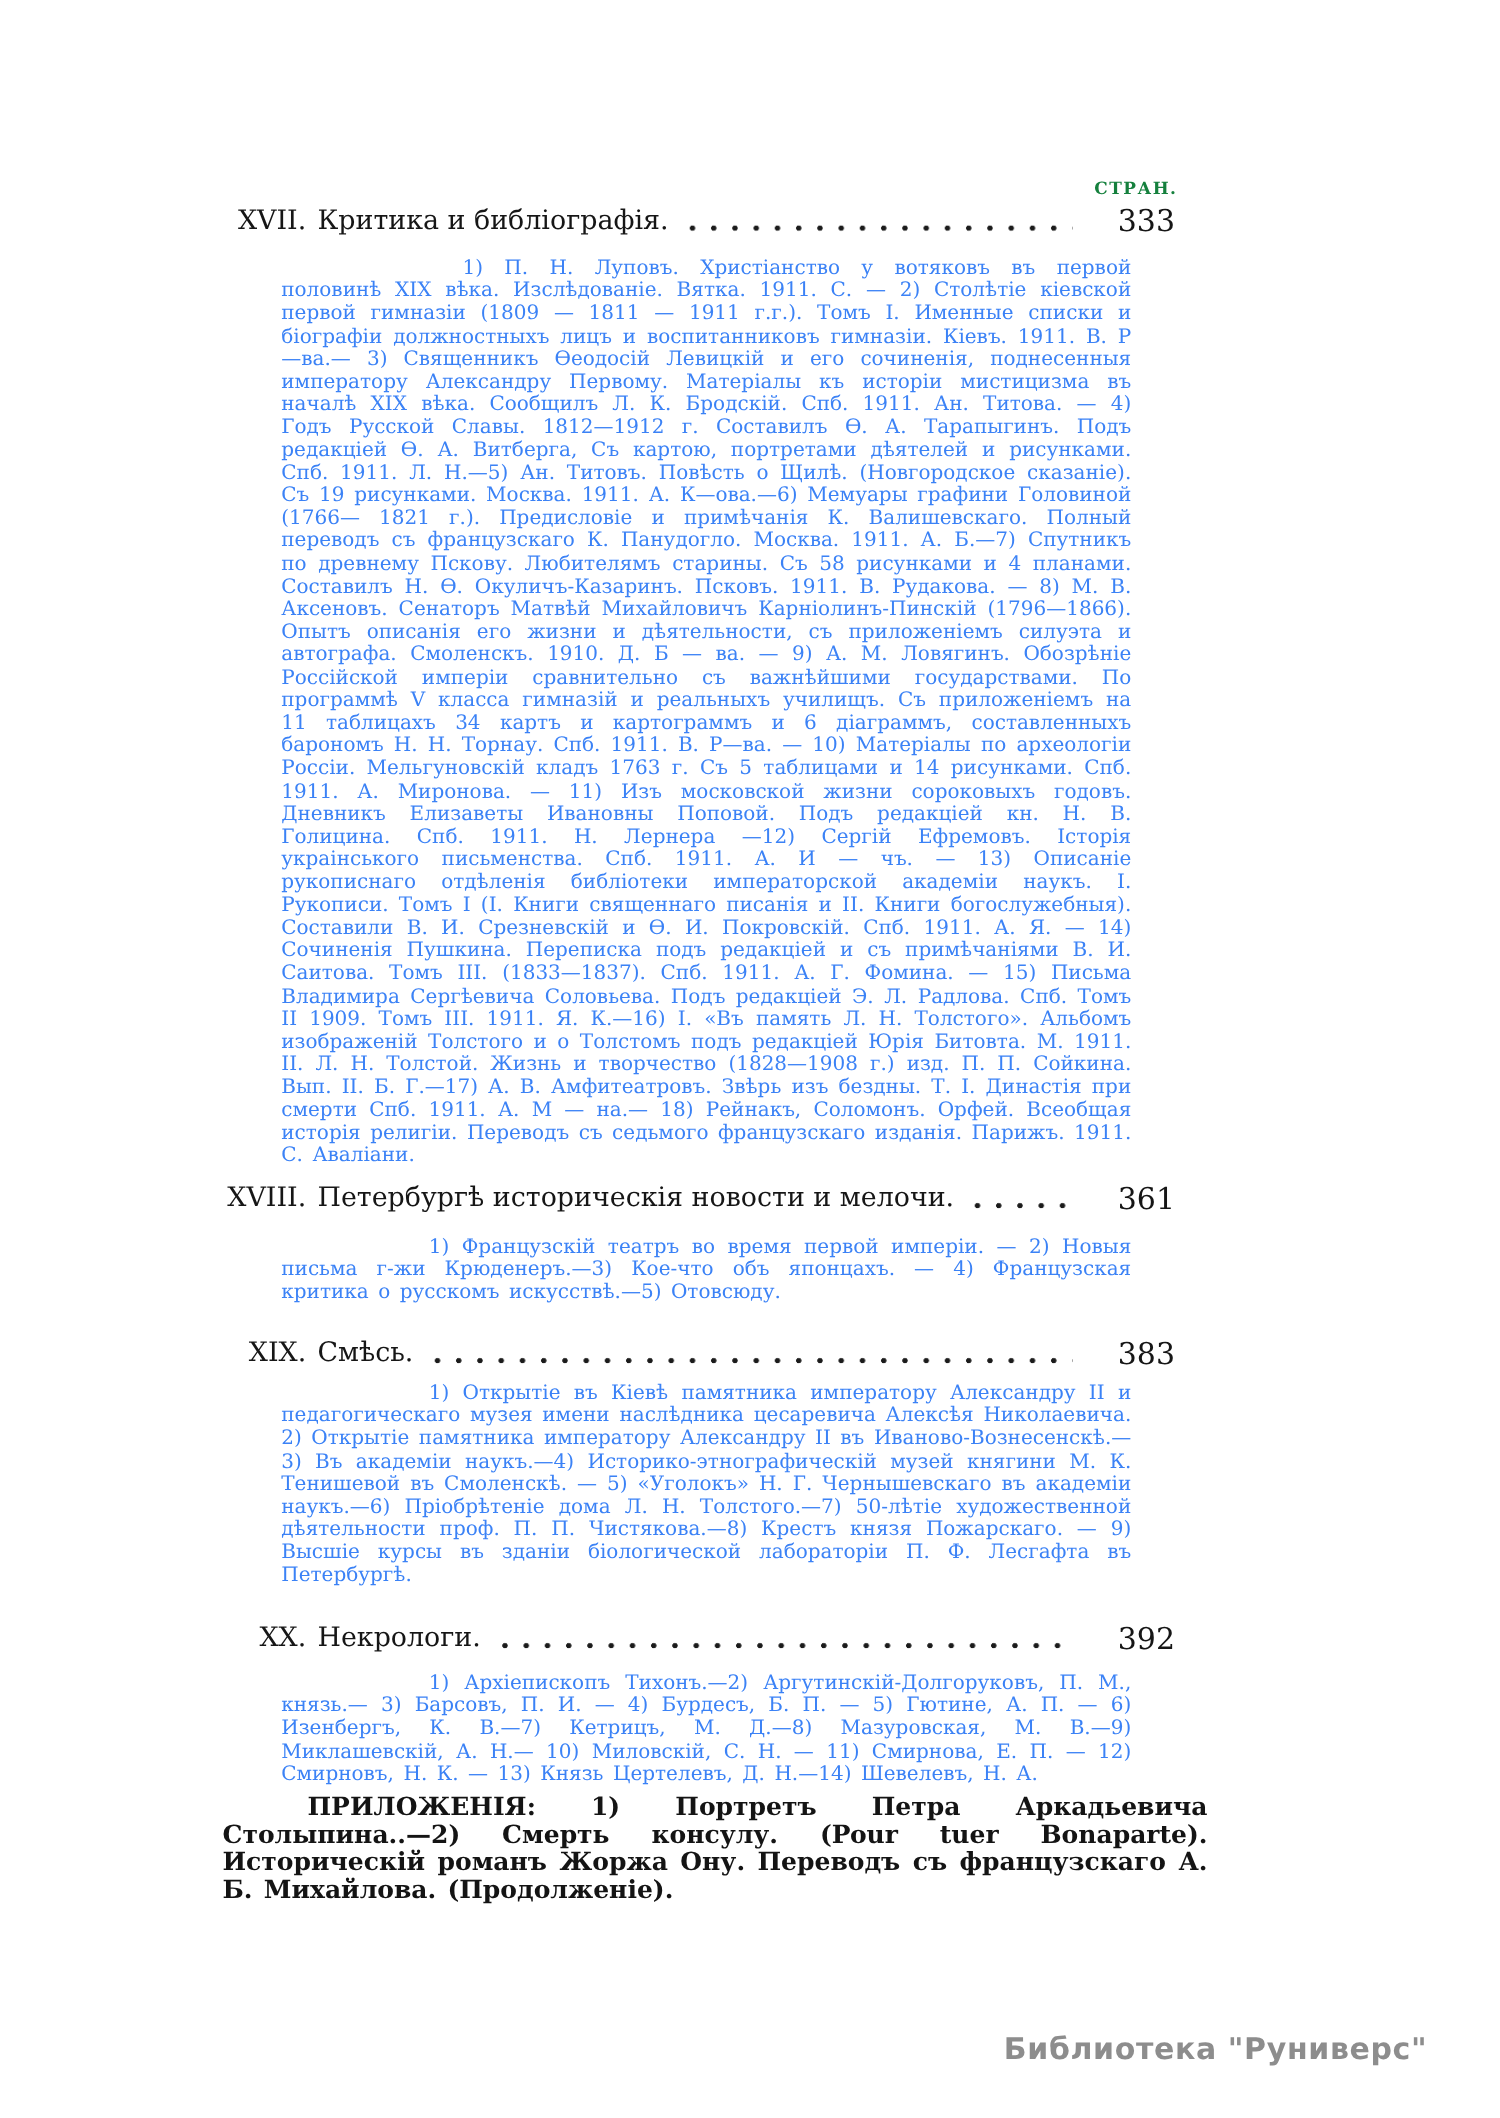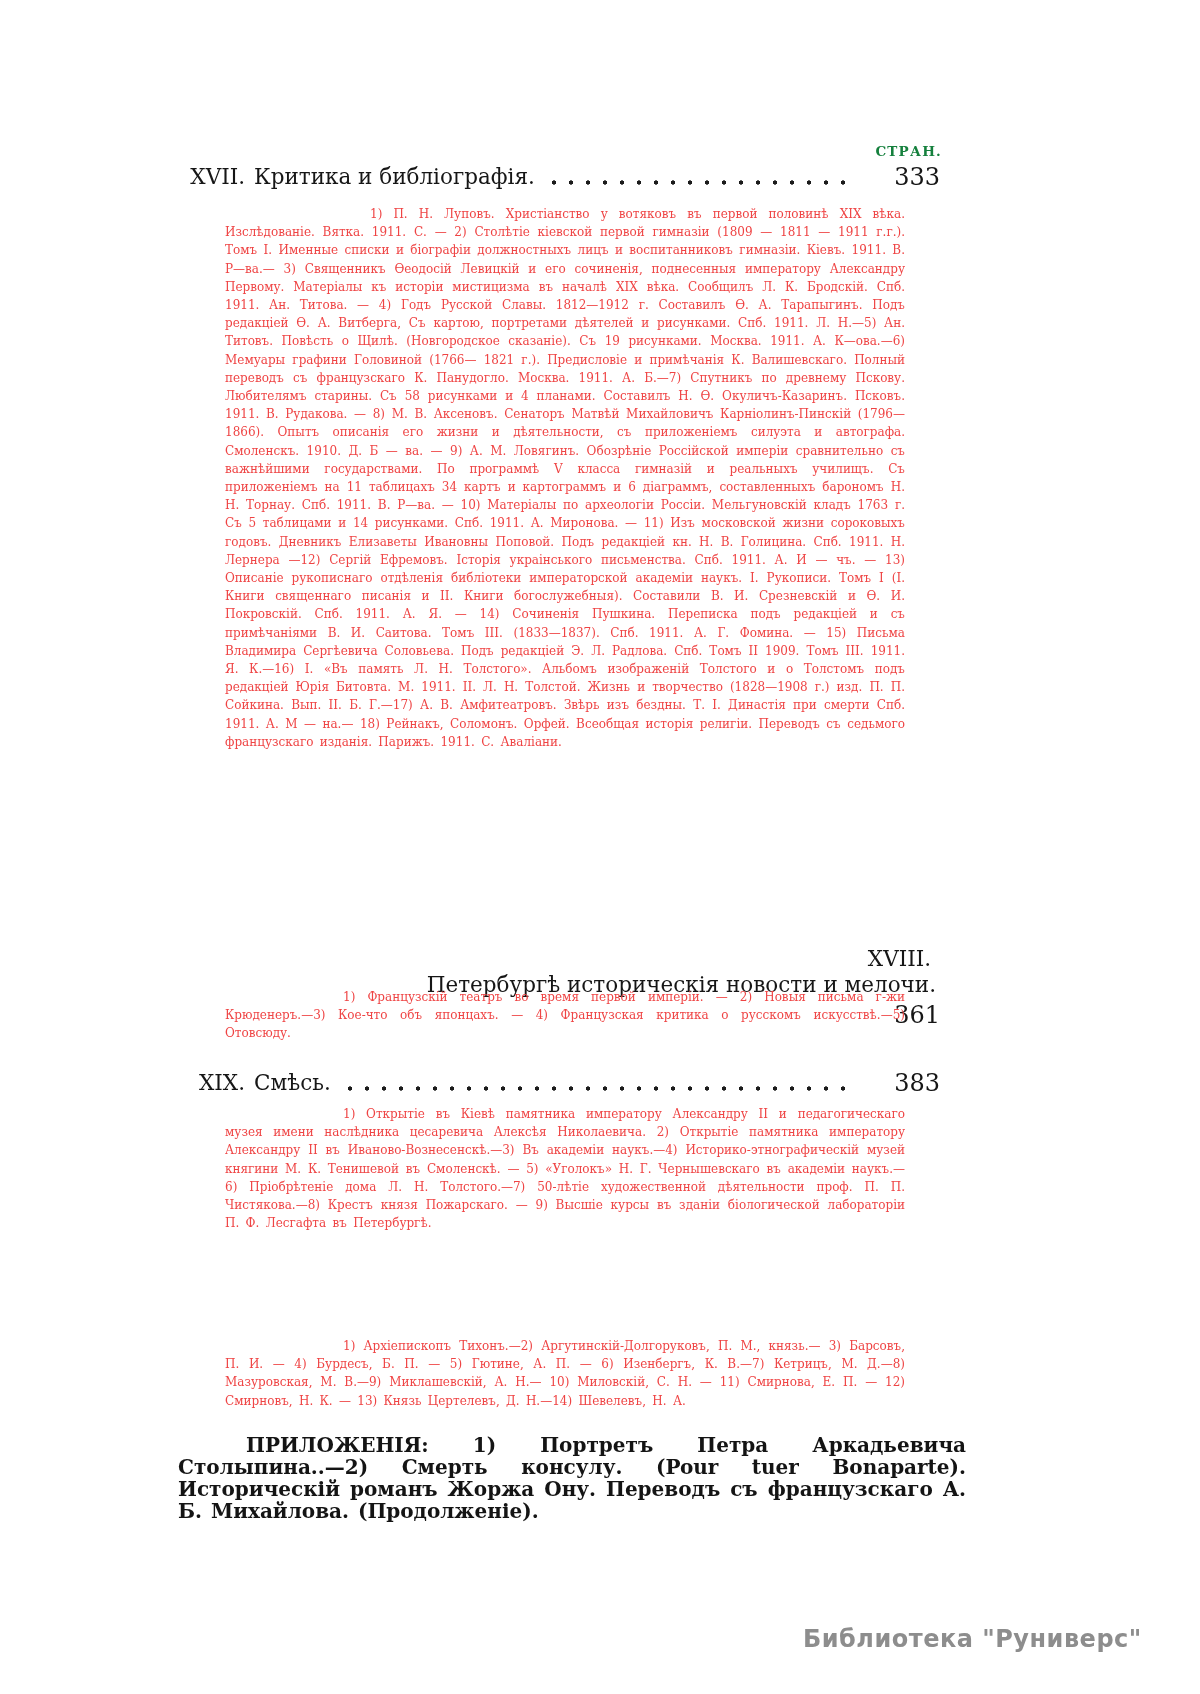--- a/index.html
+++ b/index.html
@@ -30,23 +30,23 @@
   .leader{
     flex:1;align-self:flex-end;height:7px;
     margin:0 24px 4px 12px;
     background-image:radial-gradient(circle at 3px 3.5px,#1b1b1b 1.9px,rgba(0,0,0,0) 2.4px);
     background-size:17px 7px;background-repeat:repeat-x;
   }
   .entry-page{flex:none;width:58px;text-align:right;font-size:24px;}
 
   .annotation{
     position:absolute;left:225px;width:680px;margin:0;
-    font-size:12px;line-height:18.2px;
+    font-size:16px;line-height:18.2px;
     text-align:justify;word-spacing:2.5px;
-    color:#ef4444;
+    color:#3b82f6;
   }
   .indent-lg{text-indent:145px;}
   .indent-md{text-indent:118px;}
 
   .appendix{
     position:absolute;left:162px;top:1418px;width:788px;margin:16px;
     font-size:20px;line-height:22px;
     font-weight:700;text-align:justify;word-spacing:2px;
     text-indent:68px;color:#141414;
   }
@@ -67,36 +67,42 @@
   <div class="col-header">СТРАН.</div>
 
   <div class="entry-row" style="top:164px;">
     <span class="entry-num">XVII.</span>
     <span class="entry-title">Критика и библіографія.</span>
     <span class="leader"></span>
     <span class="entry-page">333</span>
   </div>
   <p class="annotation indent-lg" style="top:205px;">1) П. Н. Луповъ. Христіанство у вотяковъ въ первой половинѣ XIX вѣка. Изслѣдованіе. Вятка. 1911. С. — 2) Столѣтіе кіевской первой гимназіи (1809 — 1811 — 1911 г.г.). Томъ I. Именные списки и біографіи должностныхъ лицъ и воспитанниковъ гимназіи. Кіевъ. 1911. В. Р—ва.— 3) Священникъ Ѳеодосій Левицкій и его сочиненія, поднесенныя императору Александру Первому. Матеріалы къ исторіи мистицизма въ началѣ XIX вѣка. Сообщилъ Л. К. Бродскій. Спб. 1911. Ан. Титова. — 4) Годъ Русской Славы. 1812—1912 г. Составилъ Ѳ. А. Тарапыгинъ. Подъ редакціей Ѳ. А. Витберга, Съ картою, портретами дѣятелей и рисунками. Спб. 1911. Л. Н.—5) Ан. Титовъ. Повѣсть о Щилѣ. (Новгородское сказаніе). Съ 19 рисунками. Москва. 1911. А. К—ова.—6) Мемуары графини Головиной (1766— 1821 г.). Предисловіе и примѣчанія К. Валишевскаго. Полный переводъ съ французскаго К. Панудогло. Москва. 1911. А. Б.—7) Спутникъ по древнему Пскову. Любителямъ старины. Съ 58 рисунками и 4 планами. Составилъ Н. Ѳ. Окуличъ-Казаринъ. Псковъ. 1911. В. Рудакова. — 8) М. В. Аксеновъ. Сенаторъ Матвѣй Михайловичъ Карніолинъ-Пинскій (1796—1866). Опытъ описанія его жизни и дѣятельности, съ приложеніемъ силуэта и автографа. Смоленскъ. 1910. Д. Б — ва. — 9) А. М. Ловягинъ. Обозрѣніе Россійской имперіи сравнительно съ важнѣйшими государствами. По программѣ V класса гимназій и реальныхъ училищъ. Съ приложеніемъ на 11 таблицахъ 34 картъ и картограммъ и 6 діаграммъ, составленныхъ барономъ Н. Н. Торнау. Спб. 1911. В. Р—ва. — 10) Матеріалы по археологіи Россіи. Мельгуновскій кладъ 1763 г. Съ 5 таблицами и 14 рисунками. Спб. 1911. А. Миронова. — 11) Изъ московской жизни сороковыхъ годовъ. Дневникъ Елизаветы Ивановны Поповой. Подъ редакціей кн. Н. В. Голицина. Спб. 1911. Н. Лернера —12) Сергій Ефремовъ. Історія украінського письменства. Спб. 1911. А. И — чъ. — 13) Описаніе рукописнаго отдѣленія библіотеки императорской академіи наукъ. I. Рукописи. Томъ I (I. Книги священнаго писанія и II. Книги богослужебныя). Составили В. И. Срезневскій и Ѳ. И. Покровскій. Спб. 1911. А. Я. — 14) Сочиненія Пушкина. Переписка подъ редакціей и съ примѣчаніями В. И. Саитова. Томъ III. (1833—1837). Спб. 1911. А. Г. Фомина. — 15) Письма Владимира Сергѣевича Соловьева. Подъ редакціей Э. Л. Радлова. Спб. Томъ II 1909. Томъ III. 1911. Я. К.—16) I. «Въ память Л. Н. Толстого». Альбомъ изображеній Толстого и о Толстомъ подъ редакціей Юрія Битовта. М. 1911. II. Л. Н. Толстой. Жизнь и творчество (1828—1908 г.) изд. П. П. Сойкина. Вып. II. Б. Г.—17) А. В. Амфитеатровъ. Звѣрь изъ бездны. Т. I. Династія при смерти Спб. 1911. А. М — на.— 18) Рейнакъ, Соломонъ. Орфей. Всеобщая исторія религіи. Переводъ съ седьмого французскаго изданія. Парижъ. 1911. С. Аваліани.</p>
 
-  <div class="entry-row" style="top:946px;flex-direction:column;">
+  <div class="entry-row" style="top:946px;">
     <span class="entry-num">XVIII.</span>
     <span class="entry-title">Петербургѣ историческія новости и мелочи.</span>
     <span class="leader"></span>
     <span class="entry-page">361</span>
   </div>
   <p class="annotation indent-md" style="top:988px;">1) Французскій театръ во время первой имперіи. — 2) Новыя письма г-жи Крюденеръ.—3) Кое-что объ японцахъ. — 4) Французская критика о русскомъ искусствѣ.—5) Отовсюду.</p>
 
   <div class="entry-row" style="top:1070px;">
     <span class="entry-num">XIX.</span>
     <span class="entry-title">Смѣсь.</span>
     <span class="leader"></span>
     <span class="entry-page">383</span>
   </div>
   <p class="annotation indent-md" style="top:1105px;">1) Открытіе въ Кіевѣ памятника императору Александру II и педагогическаго музея имени наслѣдника цесаревича Алексѣя Николаевича. 2) Открытіе памятника императору Александру II въ Иваново-Вознесенскѣ.—3) Въ академіи наукъ.—4) Историко-этнографическій музей княгини М. К. Тенишевой въ Смоленскѣ. — 5) «Уголокъ» Н. Г. Чернышевскаго въ академіи наукъ.—6) Пріобрѣтеніе дома Л. Н. Толстого.—7) 50-лѣтіе художественной дѣятельности проф. П. П. Чистякова.—8) Крестъ князя Пожарскаго. — 9) Высшіе курсы въ зданіи біологической лабораторіи П. Ф. Лесгафта въ Петербургѣ.</p>
 
+  <div class="entry-row" style="top:1298px;">
+    <span class="entry-num">XX.</span>
+    <span class="entry-title">Некрологи.</span>
+    <span class="leader"></span>
+    <span class="entry-page">392</span>
+  </div>
   <p class="annotation indent-md" style="top:1337px;">1) Архіепископъ Тихонъ.—2) Аргутинскій-Долгоруковъ, П. М., князь.— 3) Барсовъ, П. И. — 4) Бурдесъ, Б. П. — 5) Гютине, А. П. — 6) Изенбергъ, К. В.—7) Кетрицъ, М. Д.—8) Мазуровская, М. В.—9) Миклашевскій, А. Н.— 10) Миловскій, С. Н. — 11) Смирнова, Е. П. — 12) Смирновъ, Н. К. — 13) Князь Цертелевъ, Д. Н.—14) Шевелевъ, Н. А.</p>
 
   <p class="appendix"><span class="appendix-label">ПРИЛОЖЕНІЯ:</span>
     <span>1) Портретъ Петра Аркадьевича Столыпина..—2) Смерть консулу. (Pour tuer Bonaparte). Историческій романъ Жоржа Ону. Переводъ съ французскаго А. Б. Михайлова. (Продолженіе).</span></p>
 
   <div class="watermark">Библиотека "Руниверс"</div>
 
 </div>
 
 </body></html>

